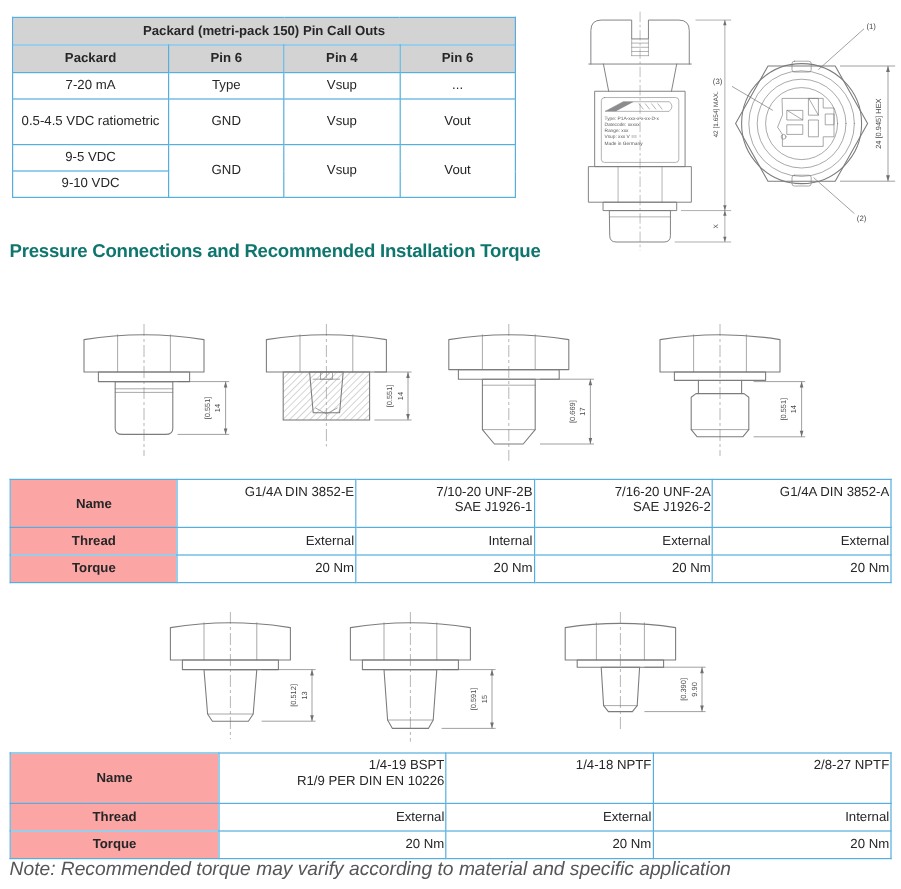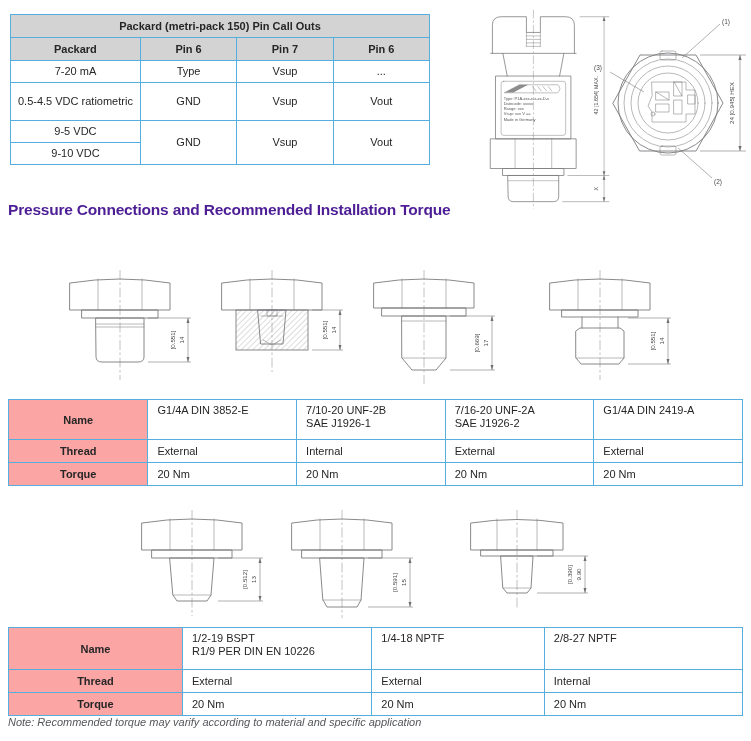--- a/index.html
+++ b/index.html
@@ -7,25 +7,25 @@
     width:751px;height:741px;position:relative;background:#ffffff;
     font-family:"Liberation Sans",sans-serif;color:#262626;overflow:hidden;
   }
   .abs{position:absolute;}
   
   .dtable{border-collapse:collapse;width:100%;table-layout:fixed;border:1.5px solid #47484a;}
   .dtable td{border:1px solid #56aede;font-size:11px;color:#262626;vertical-align:middle;overflow:hidden;}
   .pin td{text-align:center;line-height:13px;}
   .hdr td{background:#d3d3d4;font-weight:bold;}
   .lblcell{background:#fca5a5;font-weight:bold;text-align:center;}
-  .datacell{padding-left:9px;text-align:left;line-height:13px;}
+  .datacell{padding-left:9px;text-align:right;line-height:13px;}
   .vtop{vertical-align:top !important;padding-top:4px;}
   
-  .heading{font-size:15.5px;font-weight:bold;color:#4c1d95;letter-spacing:-0.2px;}
-  .note{font-size:11px;font-style:italic;color:#55565a;}
+  .heading{font-size:15.5px;font-weight:bold;color:#0f766e;letter-spacing:-0.2px;}
+  .note{font-size:16px;font-style:italic;color:#55565a;}
   
   .ln{fill:none;stroke:#7c7c7f;stroke-width:0.9;stroke-linejoin:round;stroke-linecap:round;}
   .lnt{stroke-width:0.55;}
   .cl{stroke:#909093;stroke-width:0.55;stroke-dasharray:10 2.5 2.5 2.5;fill:none;}
   .dim{fill:none;stroke:#6f6f72;stroke-width:0.55;}
   .arrow{fill:#6f6f72;stroke:none;}
   .dimtxt{font-size:6.2px;fill:#4a4a4d;font-family:"Liberation Sans",sans-serif;}
   .callouttxt{font-size:6.5px;fill:#4a4a4d;font-family:"Liberation Sans",sans-serif;}
   .lbltxt{font-size:4.6px;fill:#57575a;font-family:"Liberation Sans",sans-serif;}
 </style>
@@ -40,21 +40,21 @@
         <col style="width:23%">
         <col style="width:23%">
       </colgroup>
     <tbody>
       <tr class="hdr" style="height:23px">
         <td colspan="4">Packard (metri-pack 150) Pin Call Outs</td>
       </tr>
       <tr class="hdr" style="height:23px">
         <td>Packard</td>
         <td>Pin 6</td>
-        <td>Pin 7</td>
+        <td>Pin 4</td>
         <td>Pin 6</td>
       </tr>
       <tr style="height:22px">
         <td>7-20 mA</td>
         <td>Type</td>
         <td>Vsup</td>
         <td>...</td>
       </tr>
       <tr style="height:38px">
         <td>0.5-4.5 VDC ratiometric</td>
@@ -250,21 +250,21 @@
         </td>
         <td class="datacell vtop">
           <div>7/10-20 UNF-2B</div>
           <div>SAE J1926-1</div>
         </td>
         <td class="datacell vtop">
           <div>7/16-20 UNF-2A</div>
           <div>SAE J1926-2</div>
         </td>
         <td class="datacell vtop">
-          <div>G1/4A DIN 2419-A</div>
+          <div>G1/4A DIN 3852-A</div>
           <div></div>
         </td>
       </tr>
       <tr style="height:23px">
         <td class="lblcell">Thread</td>
         <td class="datacell">External</td>
         <td class="datacell">Internal</td>
         <td class="datacell">External</td>
         <td class="datacell">External</td>
       </tr>
@@ -338,21 +338,21 @@
     <colgroup>
         <col style="width:23.7%">
         <col style="width:25.8%">
         <col style="width:23.5%">
         <col style="width:27%">
       </colgroup>
     <tbody>
       <tr style="height:42px">
         <td class="lblcell">Name</td>
         <td class="datacell vtop">
-          <div>1/2-19 BSPT</div>
+          <div>1/4-19 BSPT</div>
           <div>R1/9 PER DIN EN 10226</div>
         </td>
         <td class="datacell vtop">
           <div>1/4-18 NPTF</div>
           <div></div>
         </td>
         <td class="datacell vtop">
           <div>2/8-27 NPTF</div>
           <div></div>
         </td>

